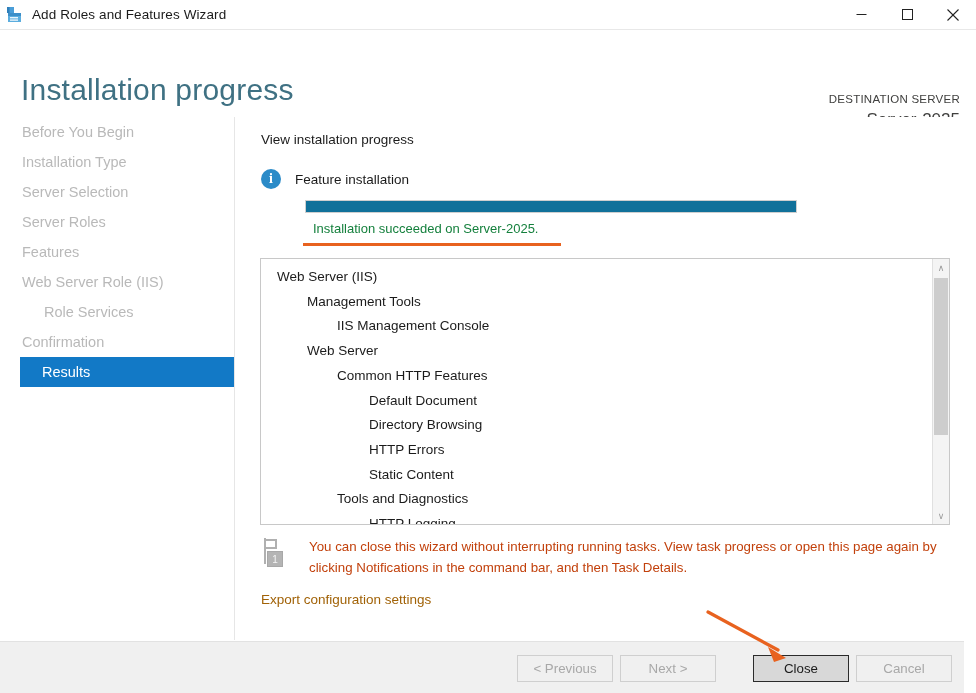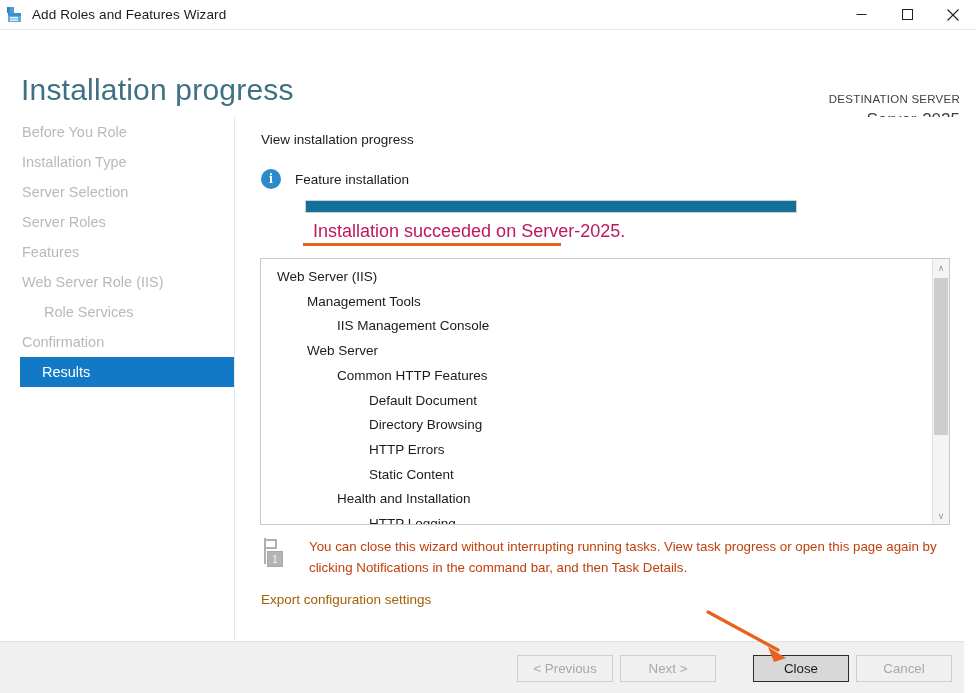--- a/index.html
+++ b/index.html
@@ -179,22 +179,22 @@
     box-sizing: border-box;
   }
   .progress-fill {
     height: 100%;
     background: #11719a;
   }
   .progress-status {
     position: absolute;
     left: 79px;
     top: 104px;
-    font-size: 18px;
-    color: #be185d;
+    font-size: 13px;
+    color: #15803d;
   }
   .underline-anno {
     position: absolute;
     left: 69px;
     top: 126px;
     width: 258px;
     height: 3px;
     background: #e8621f;
   }
 
@@ -412,21 +412,21 @@
   <div class="page-title">Installation progress</div>
   <div class="dest-block">
     <span class="dest-label">DESTINATION SERVER</span>
     <span class="dest-value">Server-2025</span>
   </div>
 </div>
 
 <div class="body-wrap">
 
   <div class="sidebar">
-    <div class="nav-item">Before You Role</div>
+    <div class="nav-item">Before You Begin</div>
     <div class="nav-item">Installation Type</div>
     <div class="nav-item">Server Selection</div>
     <div class="nav-item">Server Roles</div>
     <div class="nav-item">Features</div>
     <div class="nav-item">Web Server Role (IIS)</div>
     <div class="nav-item sub">Role Services</div>
     <div class="nav-item">Confirmation</div>
     <div class="nav-item active">Results</div>
   </div>
 
@@ -450,21 +450,21 @@
       <div class="list-inner">
         <div class="list-item lvl0">Web Server (IIS)</div>
         <div class="list-item lvl1">Management Tools</div>
         <div class="list-item lvl2">IIS Management Console</div>
         <div class="list-item lvl1">Web Server</div>
         <div class="list-item lvl2">Common HTTP Features</div>
         <div class="list-item lvl3">Default Document</div>
         <div class="list-item lvl3">Directory Browsing</div>
         <div class="list-item lvl3">HTTP Errors</div>
         <div class="list-item lvl3">Static Content</div>
-        <div class="list-item lvl2">Health and Installation</div>
+        <div class="list-item lvl2">Tools and Diagnostics</div>
         <div class="list-item lvl3">HTTP Logging</div>
       </div>
       <div class="scrollbar">
         <div class="sb-arrow">∧</div>
         <div class="sb-track">
           <div class="sb-thumb"></div>
         </div>
         <div class="sb-arrow" style="position:absolute;bottom:0;left:0;right:0;">∨</div>
       </div>
     </div>

